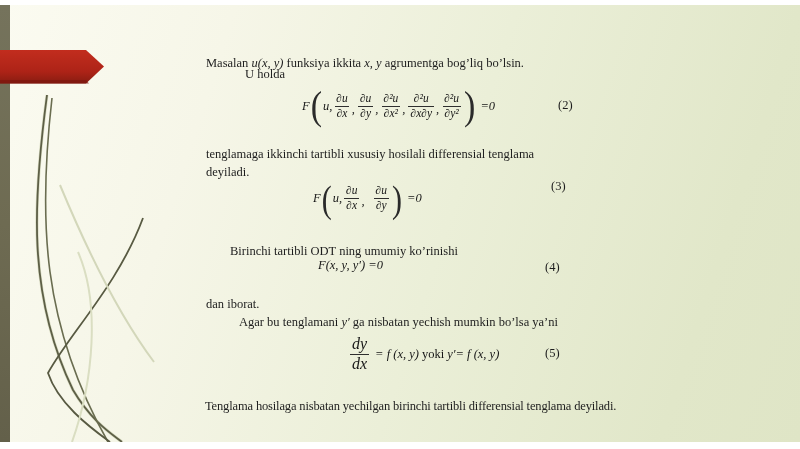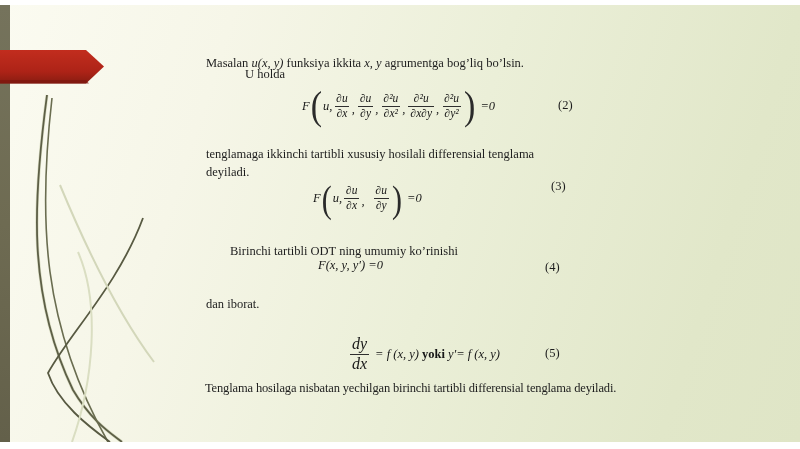--- a/index.html
+++ b/index.html
@@ -151,27 +151,32 @@
   <span class="eqlabel" style="left:551px;top:174px;">(3)</span>
 
   <div class="par" style="left:210px;top:237px;width:430px;margin-left:20px;">Birinchi tartibli ODT ning  umumiy ko’rinishi</div>
 
   <div class="formula" style="left:318px;top:253px;justify-content:flex-end;">
     <span>F(x, y, y′) =0</span>
   </div>
   <span class="eqlabel" style="left:545px;top:255px;">(4)</span>
 
   <div class="par" style="left:206px;top:290px;">dan iborat.</div>
+  <div class="par" style="left:239px;top:308px;width:440px;">
+    <span>Agar bu tenglamani</span>
+    <span class="math">y′</span>
+    <span>ga nisbatan yechish mumkin bo’lsa ya’ni</span>
+  </div>
 
   <div class="formula" style="left:348px;top:332px;height:34px;">
     <span class="frac" style="font-size:16px;">
         <span class="num">dy</span>
         <span class="den">dx</span>
       </span>
     <span class="rhs">= f (x, y)</span>
-    <span style="font-style:normal;margin:0 3px;font-weight:bold;">yoki</span>
+    <span style="font-style:normal;margin:0 3px;">yoki</span>
     <span>y′= f (x, y)</span>
   </div>
   <span class="eqlabel" style="left:545px;top:341px;">(5)</span>
 
-  <div class="par" style="left:205px;top:374px;width:460px;white-space:nowrap;letter-spacing:-0.15px;">Tenglama hosilaga  nisbatan yechilgan birinchi tartibli differensial tenglama deyiladi.</div>
+  <div class="par" style="left:205px;top:392px;width:460px;white-space:nowrap;letter-spacing:-0.15px;">Tenglama hosilaga  nisbatan yechilgan birinchi tartibli differensial tenglama deyiladi.</div>
 
 </div>
 
 </body></html>

